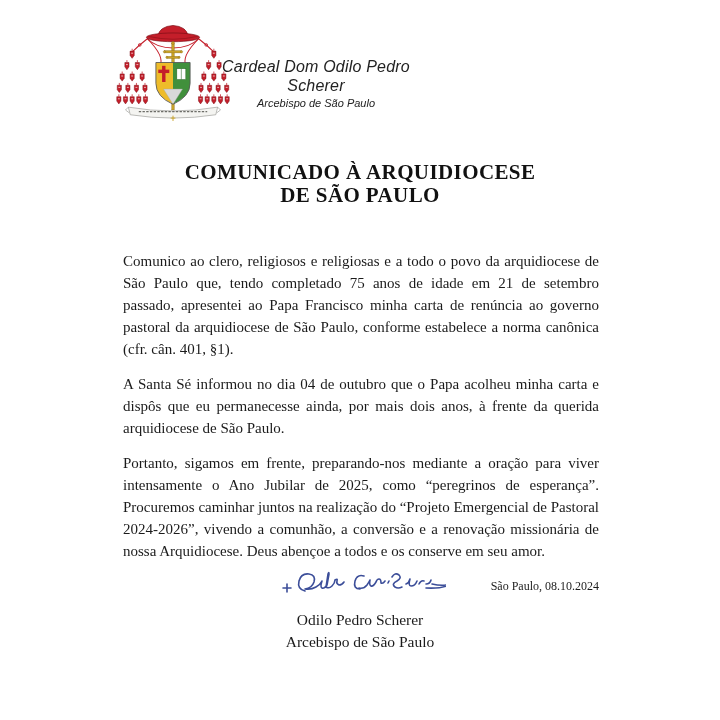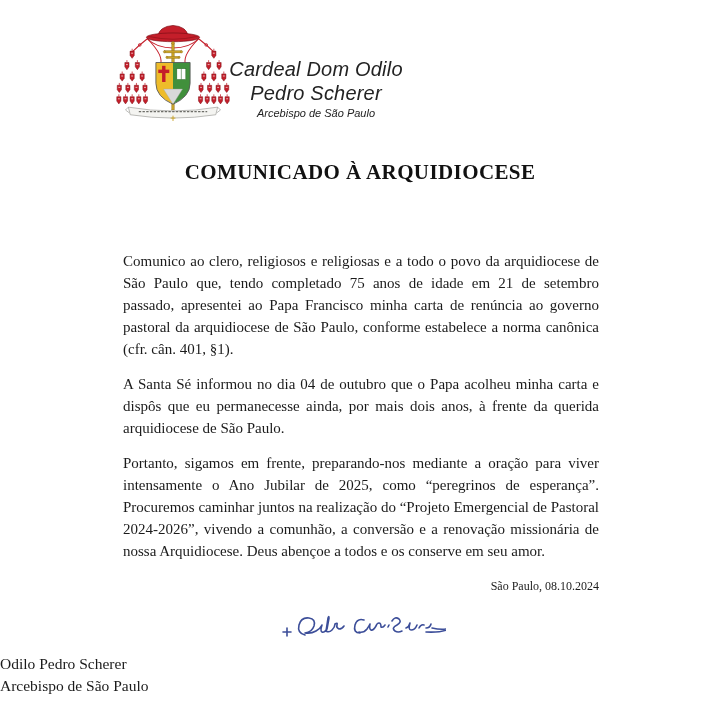--- a/index.html
+++ b/index.html
@@ -24,21 +24,21 @@
   .letterhead-text {
     position: absolute;
     left: 200px;
     top: 57px;
     width: 232px;
     text-align: center;
     font-family: "Liberation Sans", "DejaVu Sans", sans-serif;
     font-style: italic;
     color: #232323;
   }
-  .lh-name { font-size: 20px; line-height: 24px; letter-spacing: 0.2px; font-style: italic; }
+  .lh-name { font-size: 16px; line-height: 19px; letter-spacing: 0.2px; font-style: italic; }
   .lh-role { font-size: 11px; line-height: 14px; margin-top: 1px; }
 
   
   .doc-title {
     position: absolute;
     top: 161px;
     left: 0;
     width: 720px;
     margin: 0;
     text-align: center;
@@ -67,24 +67,24 @@
     position: absolute;
     top: 579px;
     right: 121px;
     font-size: 12px;
     color: #1b1b1b;
   }
 
   
   .signature-block {
     position: absolute;
-    top: 611px;
+    top: 567px;
     left: 0;
     width: 720px;
-    text-align: left;
+    text-align: center;
   }
   .sig-svg { display: block; margin: 0 auto; width: 172px; height: 40px; }
   .sig-name { font-size: 15.5px; line-height: 22px; margin-top: 2px; }
   .sig-role { font-size: 15.5px; line-height: 22px; }
 </style>
 </head>
 <body>
 
 <div class="page">
 
@@ -166,20 +166,21 @@
     <line x1="60" y1="98" x2="60" y2="103.5" stroke="#c9a227" stroke-width="1"></line>
   </svg>
 
   <div class="letterhead-text">
     <div class="lh-name">Cardeal Dom Odilo Pedro Scherer</div>
     <div class="lh-role">Arcebispo de São Paulo</div>
   </div>
 
   <h1 class="doc-title">
     <span>COMUNICADO À ARQUIDIOCESE</span><br>
+    <span>DE SÃO PAULO</span>
   </h1>
 
   <div class="letter-body">
     <p>Comunico ao clero, religiosos e religiosas e a todo o povo da arquidiocese de São Paulo que, tendo completado 75 anos de idade em 21 de setembro passado, apresentei ao Papa Francisco minha carta de renúncia ao governo pastoral da arquidiocese de São Paulo, conforme estabelece a norma canônica (cfr. cân. 401, §1).</p>
     <p>A Santa Sé informou no dia 04 de outubro que o Papa acolheu minha carta e dispôs que eu permanecesse ainda, por mais dois anos, à frente da querida arquidiocese de São Paulo.</p>
     <p>Portanto, sigamos em frente, preparando-nos mediante a oração para viver intensamente o Ano Jubilar de 2025, como “peregrinos de esperança”. Procuremos caminhar juntos na realização do “Projeto Emergencial de Pastoral 2024-2026”, vivendo a comunhão, a conversão e a renovação missionária de nossa Arquidiocese. Deus abençoe a todos e os conserve em seu amor.</p>
   </div>
 
   <div class="dateline">São Paulo, 08.10.2024</div>
 

